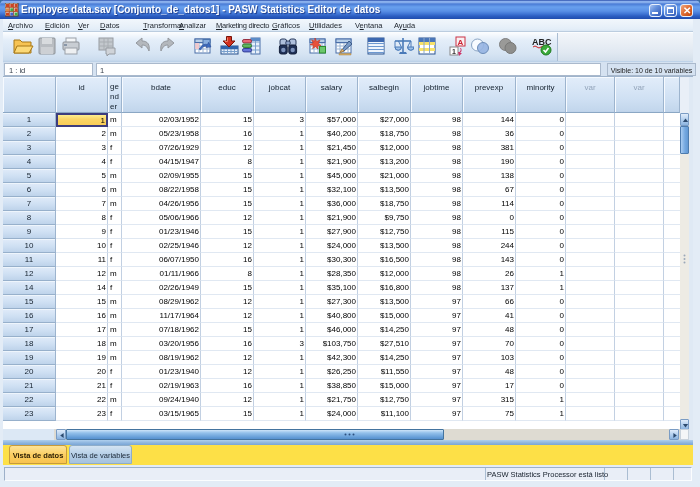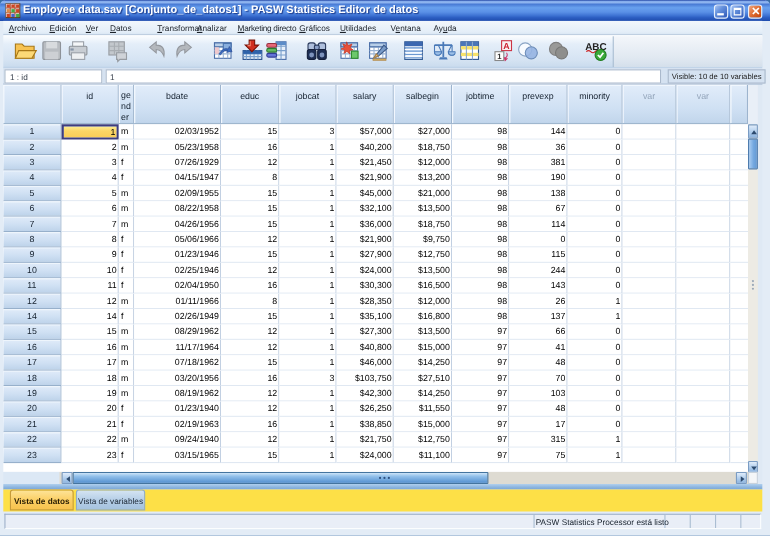--- a/index.html
+++ b/index.html
@@ -427,21 +427,21 @@
           <td class="dc">244</td>
           <td class="dc">0</td>
           <td class="dc"></td>
           <td class="dc"></td>
           <td class="dc" style="border-right:none"></td>
         </tr>
         <tr>
           <th class="rh">11</th>
           <td class="dc">11</td>
           <td class="dc g">f</td>
-          <td class="dc dt">02/04/1950</td>
+          <td class="dc dt">06/07/1950</td>
           <td class="dc">16</td>
           <td class="dc">1</td>
           <td class="dc">$30,300</td>
           <td class="dc">$16,500</td>
           <td class="dc">98</td>
           <td class="dc">143</td>
           <td class="dc">0</td>
           <td class="dc"></td>
           <td class="dc"></td>
           <td class="dc" style="border-right:none"></td>

